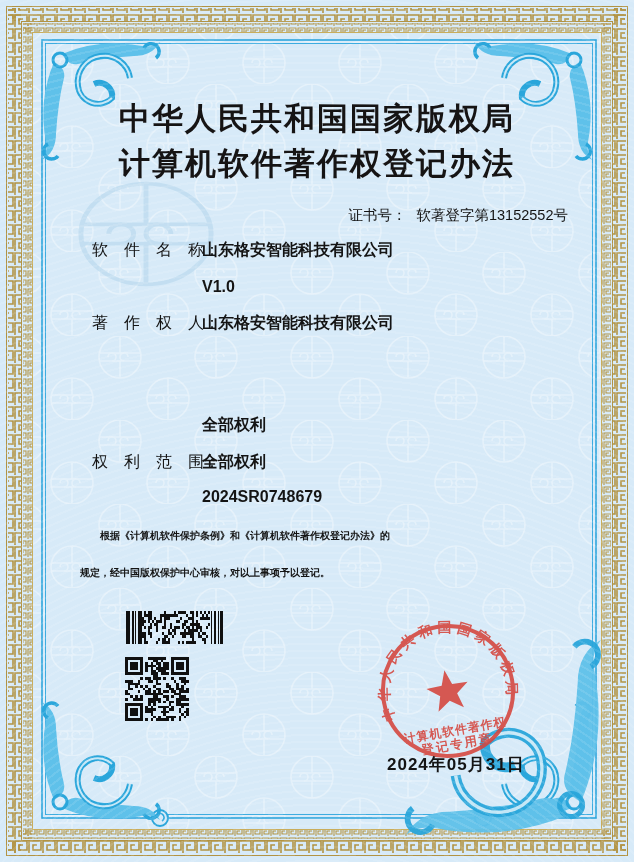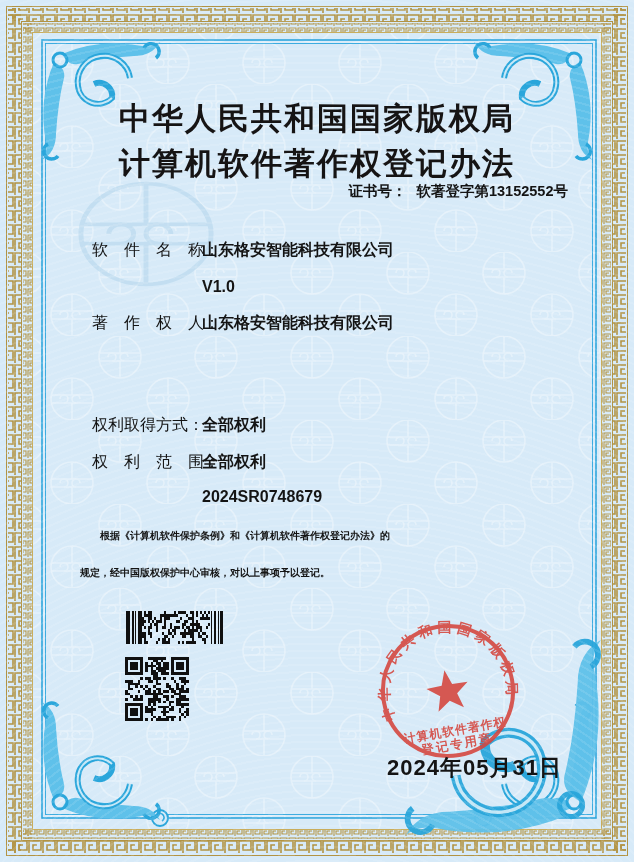--- a/index.html
+++ b/index.html
@@ -27,22 +27,22 @@
     font-weight:900;
     font-size:31px;
     letter-spacing:2px;
     color:#161414;
     white-space:nowrap;
   }
   .title-1{top:98px;}
   .title-2{top:143px;}
 
   .cert-no{
-    position:absolute;right:66px;top:182px;
-    font-size:14.5px;font-weight:bold;white-space:nowrap;margin-left:20px;
+    position:absolute;right:66px;top:206px;
+    font-size:14.5px;font-weight:normal;white-space:nowrap;margin-left:20px;
   }
   .cert-no .v{margin-left:6px;}
 
   .f-label{position:absolute;left:92px;font-size:16px;font-weight:normal;white-space:nowrap;}
   .f-value{position:absolute;left:202px;font-size:16px;font-weight:bold;white-space:nowrap;}
 
   .statement-line{
     position:absolute;left:80px;width:486px;
     font-size:10px;font-weight:bold;white-space:nowrap;
   }
@@ -55,21 +55,21 @@
   .seal-stroke{stroke:var(--seal-red,#d5443c);}
   .seal-fill{fill:var(--seal-red,#d5443c);}
   .seal-text{
     fill:var(--seal-red,#d5443c);
     font-family:"Liberation Sans",sans-serif;
     font-weight:bold;
   }
 
   .issue-date{
     position:absolute;left:387px;top:753px;
-    font-size:22px;font-weight:bold;letter-spacing:1px;white-space:nowrap;
+    font-size:17px;font-weight:bold;letter-spacing:1px;white-space:nowrap;
   }
 </style>
 </head>
 <body>
 
 <div class="page">
 
   <svg class="bg-svg" width="634" height="862" viewBox="0 0 634 862">
     <defs>
       <pattern id="meander" width="14" height="14" patternUnits="userSpaceOnUse">
@@ -142,21 +142,20 @@
       <span class="v">软著登字第13152552号</span>
     </div>
 
     <span class="f-label" style="top:240px">软　件　名　称：</span>
     <span class="f-value" style="top:240px">山东格安智能科技有限公司</span>
     <span class="f-value" style="top:278px">V1.0</span>
 
     <span class="f-label" style="top:313px">著　作　权　人：</span>
     <span class="f-value" style="top:313px">山东格安智能科技有限公司</span>
 
-    <span class="f-label" style="top:415px">权利取得方式：</span>
     <span class="f-value" style="top:415px">全部权利</span>
 
     <span class="f-label" style="top:452px">权　利　范　围：</span>
     <span class="f-value" style="top:452px">全部权利</span>
 
     <span class="f-value" style="top:488px">2024SR0748679</span>
 
     <div class="statement-line indent" style="top:529px">根据《计算机软件保护条例》和《计算机软件著作权登记办法》的</div>
     <div class="statement-line" style="top:566px">规定，经中国版权保护中心审核，对以上事项予以登记。</div>
 

